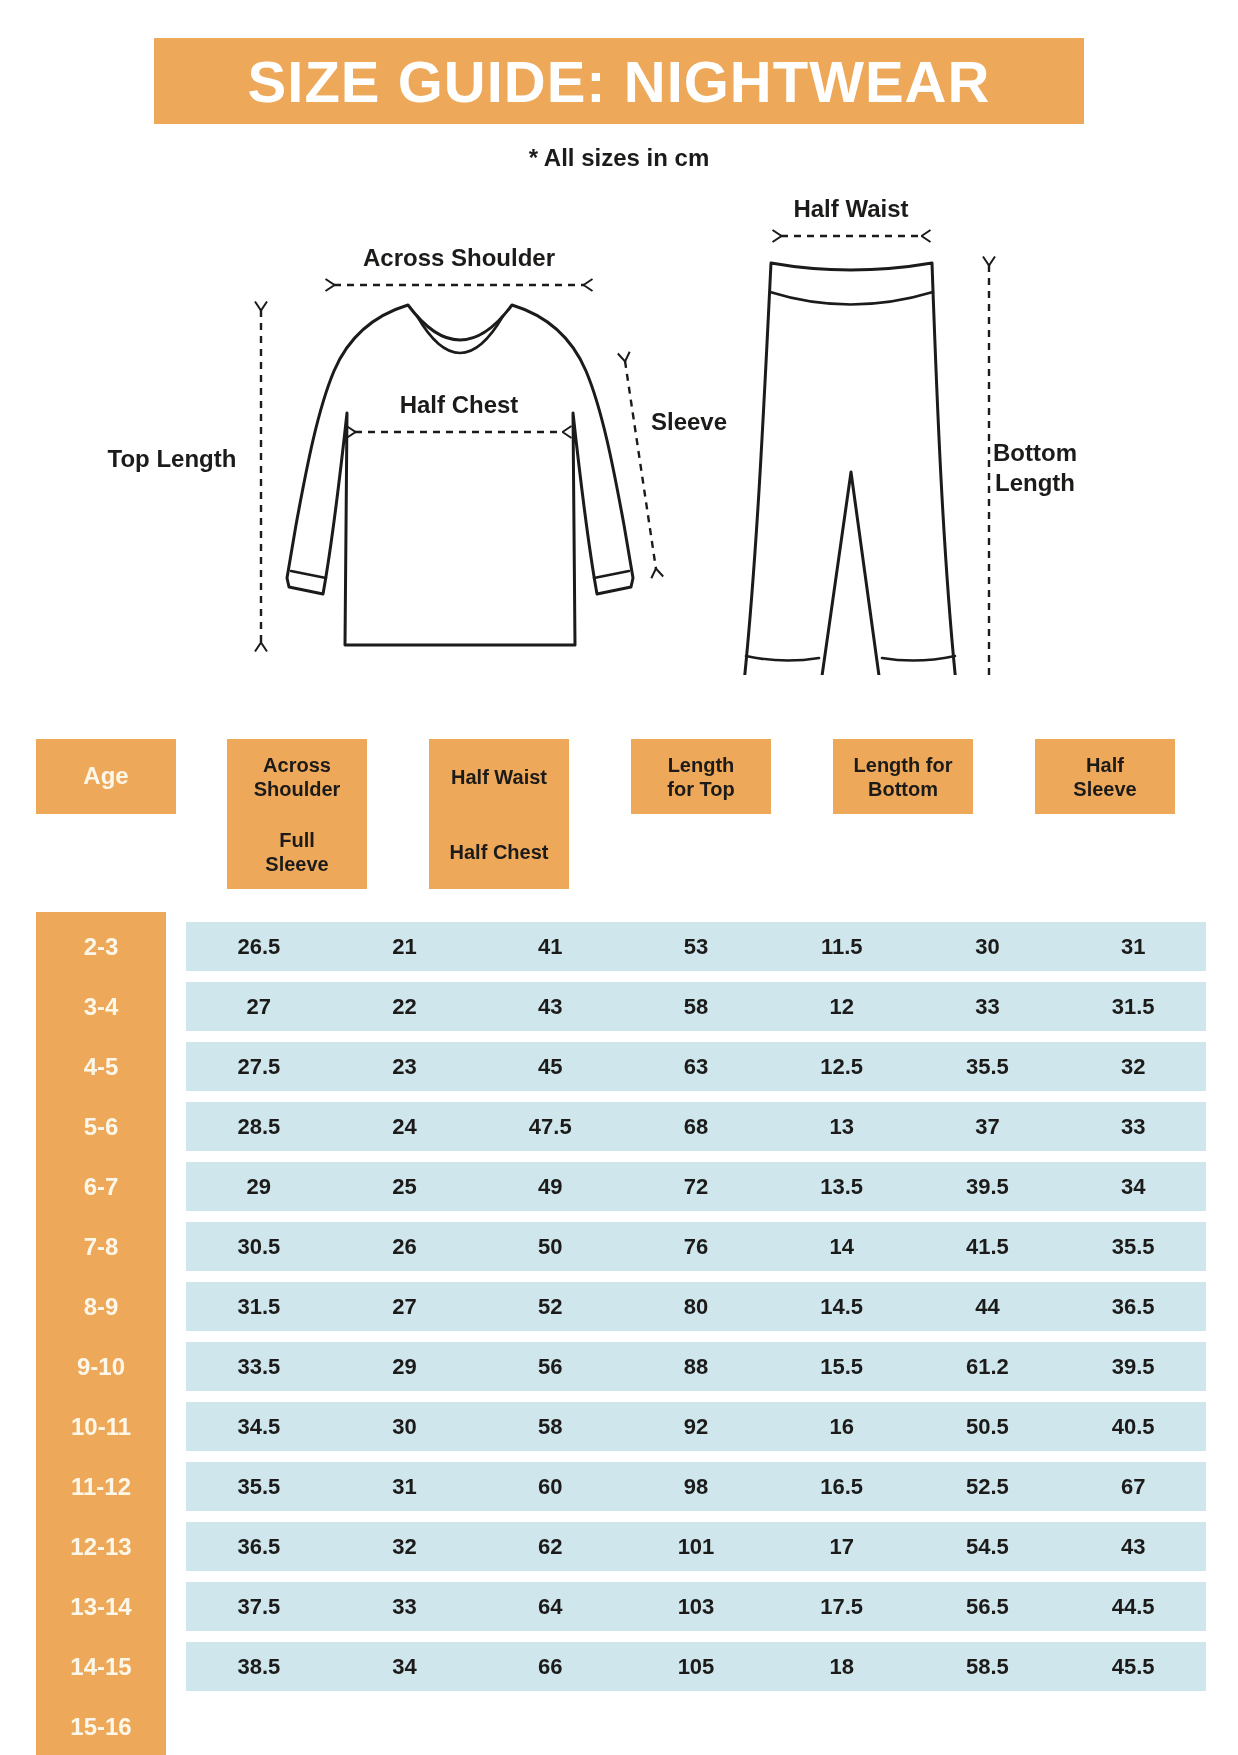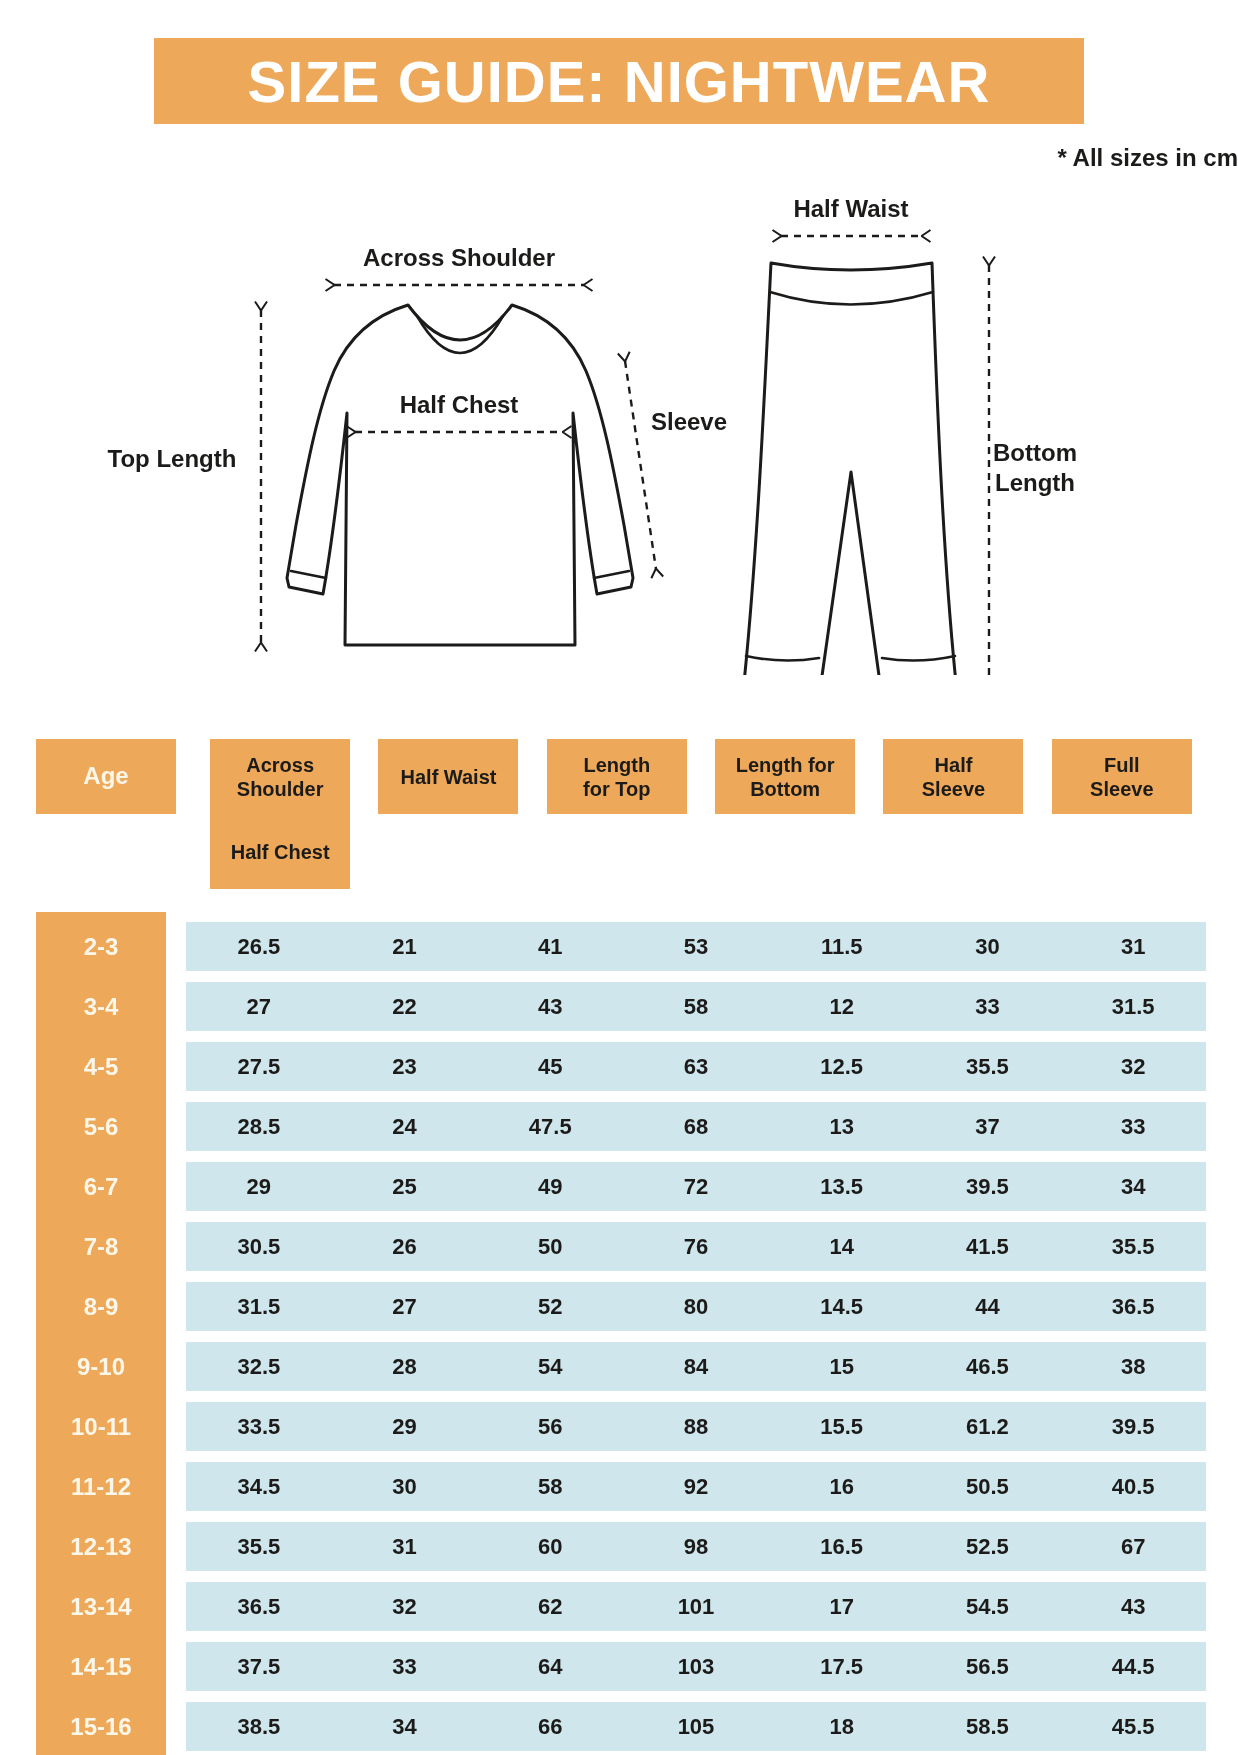--- a/index.html
+++ b/index.html
@@ -5,35 +5,35 @@
   * { margin:0; padding:0; box-sizing:border-box; }
   html,body { width:1238px; height:1755px; background:#ffffff;
               font-family:"Liberation Sans", sans-serif; overflow:hidden; }
 
   
   .banner { width:930px; height:86px; margin:38px auto 0; background:#EDA85A;
             display:flex; align-items:center; justify-content:center; }
   .banner h1 { color:#ffffff; font-size:58px; font-weight:bold; letter-spacing:1px; }
 
   
-  .note { margin-top:19px; text-align:right; font-size:24px; font-weight:bold;
+  .note { margin-top:19px; text-align:center; font-size:24px; font-weight:bold;
           color:#1c1b1a; line-height:29px; }
 
   
   svg.diagram { display:block; margin:3px auto 0; }
   .dlabel { font-family:"Liberation Sans", sans-serif; font-size:24px; font-weight:bold; fill:#1c1b1a; }
   .garment { fill:#ffffff; stroke:#1c1b1a; stroke-width:3; stroke-linejoin:round; stroke-linecap:round; }
   .detail  { fill:none; stroke:#1c1b1a; stroke-width:2.6; stroke-linecap:round; }
   .marrow  { fill:none; stroke:#1c1b1a; stroke-width:2.4; stroke-dasharray:7 6; }
 
   
   .size-table { margin:64px 0 0 36px; width:1170px; }
   .thead { display:flex; }
   .age-head { width:130px; margin-right:20px; }
-  .head-cells { flex:1; display:grid; grid-template-columns:repeat(6,1fr); }
+  .head-cells { flex:1; display:grid; grid-template-columns:repeat(5,1fr); }
   .head-slot { display:flex; justify-content:center; }
   .head-box { width:140px; height:75px; background:#EDA85A; color:#1c1b1a;
               display:flex; align-items:center; justify-content:center; text-align:center;
               font-size:20px; font-weight:bold; line-height:1.2; white-space:pre-line; }
   .head-box.age-head { color:#FCF7E9; font-size:24px; }
 
   .tbody { display:flex; margin-top:23px; }
   .age-col { width:130px; margin-right:20px; background:#EDA85A; padding:10px 0 11px; }
   .age-cell { height:49px; margin-bottom:11px; display:flex; align-items:center; justify-content:center;
               color:#FCF7E9; font-size:24px; font-weight:bold; }
@@ -215,29 +215,20 @@
         <div class="row">
           <div class="cell">31.5</div>
           <div class="cell">27</div>
           <div class="cell">52</div>
           <div class="cell">80</div>
           <div class="cell">14.5</div>
           <div class="cell">44</div>
           <div class="cell">36.5</div>
         </div>
         <div class="row">
-          <div class="cell">32.5</div>
-          <div class="cell">28</div>
-          <div class="cell">54</div>
-          <div class="cell">84</div>
-          <div class="cell">15</div>
-          <div class="cell">46.5</div>
-          <div class="cell">38</div>
-        </div>
-        <div class="row">
           <div class="cell">33.5</div>
           <div class="cell">29</div>
           <div class="cell">56</div>
           <div class="cell">88</div>
           <div class="cell">15.5</div>
           <div class="cell">61.2</div>
           <div class="cell">39.5</div>
         </div>
         <div class="row">
           <div class="cell">34.5</div>

